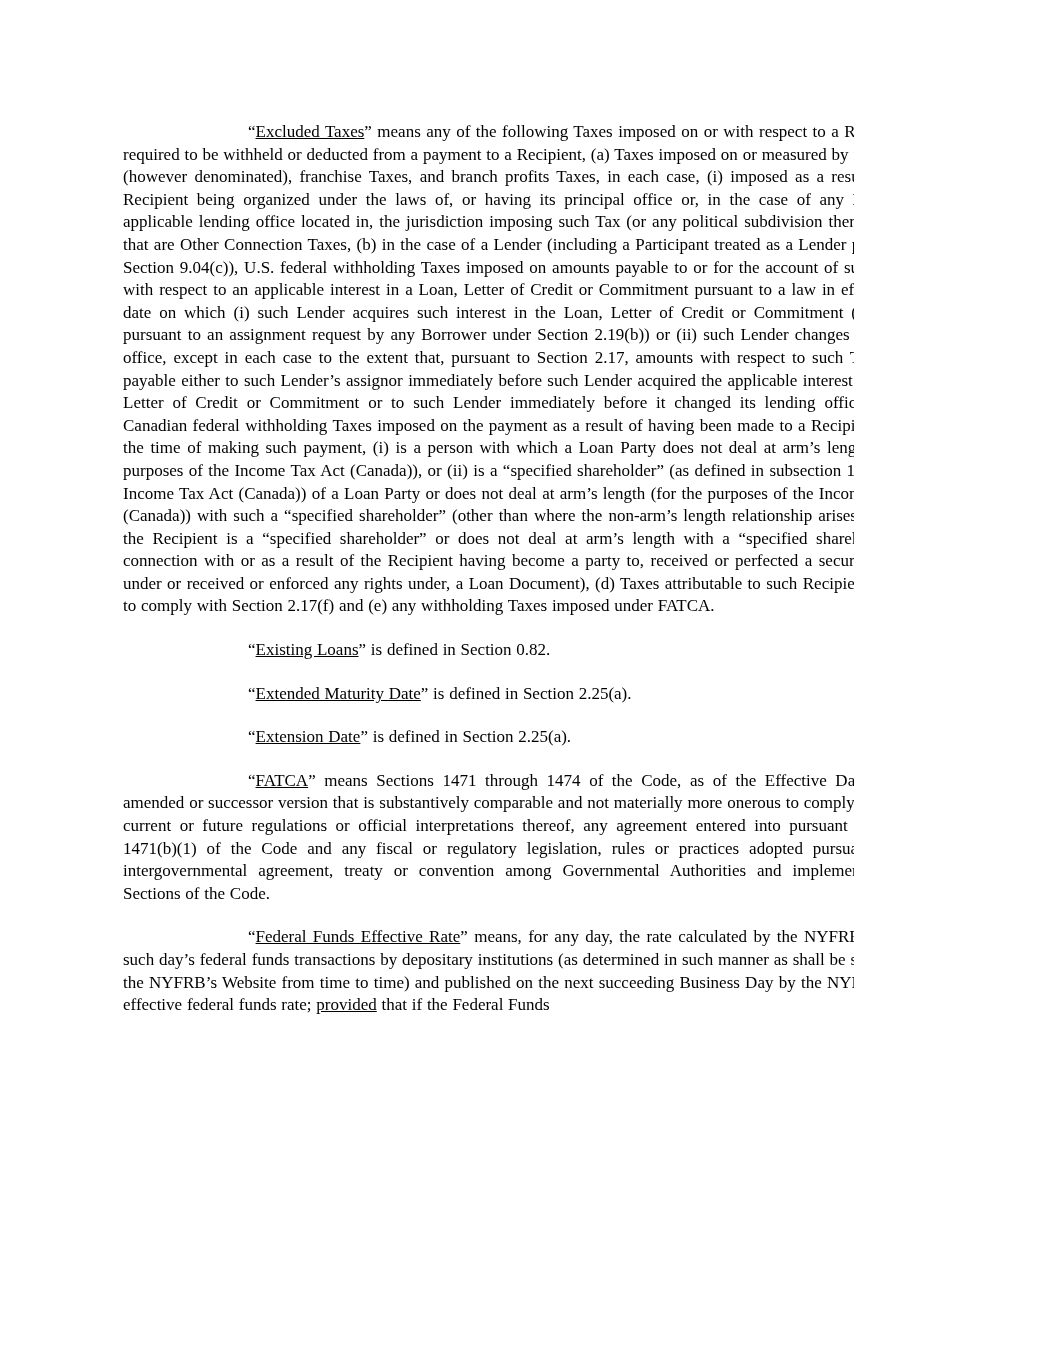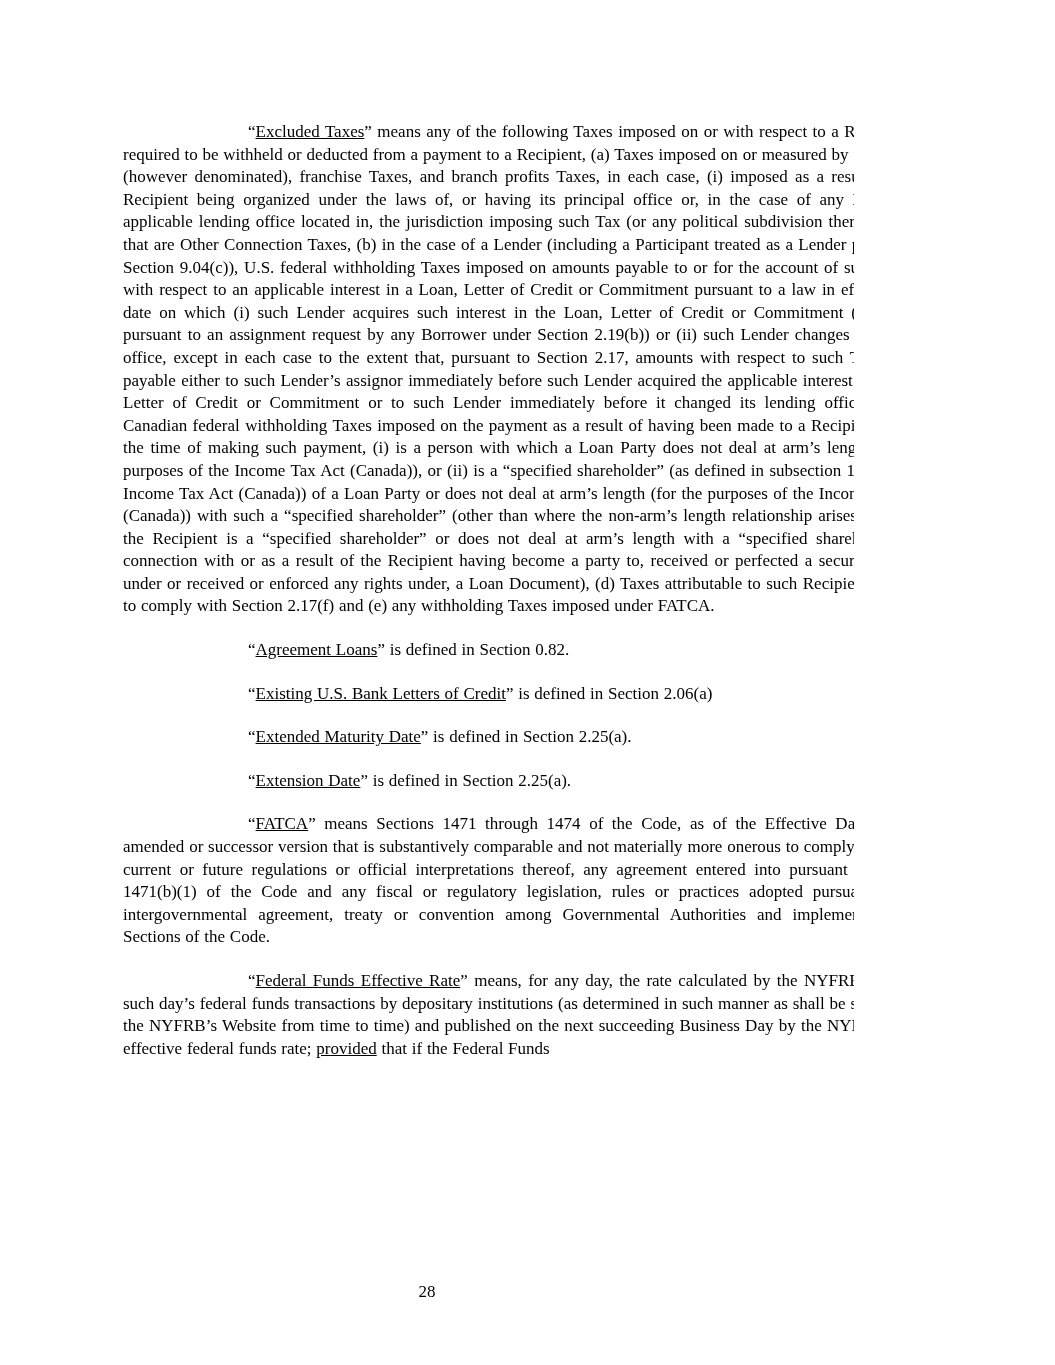--- a/index.html
+++ b/index.html
@@ -46,29 +46,27 @@
 </head>
 <body>
 
 <div class="page">
   <div class="content">
 
     <p class="para"><span>“</span><span class="term">Excluded Taxes</span><span>” means any of the following Taxes imposed on or with respect to a Recipient or required to be withheld or deducted from a payment to a Recipient, (a) Taxes imposed on or measured by net income (however denominated), franchise Taxes, and branch profits Taxes, in each case, (i) imposed as a result of such Recipient being organized under the laws of, or having its principal office or, in the case of any Lender, its applicable lending office located in, the jurisdiction imposing such Tax (or any political subdivision thereof) or (ii) that are Other Connection Taxes, (b) in the case of a Lender (including a Participant treated as a Lender pursuant to Section 9.04(c)), U.S. federal withholding Taxes imposed on amounts payable to or for the account of such Lender with respect to an applicable interest in a Loan, Letter of Credit or Commitment pursuant to a law in effect on the date on which (i) such Lender acquires such interest in the Loan, Letter of Credit or Commitment (other than pursuant to an assignment request by any Borrower under Section 2.19(b)) or (ii) such Lender changes its lending office, except in each case to the extent that, pursuant to Section 2.17, amounts with respect to such Taxes were payable either to such Lender’s assignor immediately before such Lender acquired the applicable interest in a Loan, Letter of Credit or Commitment or to such Lender immediately before it changed its lending office, (c) any Canadian federal withholding Taxes imposed on the payment as a result of having been made to a Recipient that, at the time of making such payment, (i) is a person with which a Loan Party does not deal at arm’s length (for the purposes of the Income Tax Act (Canada)), or (ii) is a “specified shareholder” (as defined in subsection 18(5) of the Income Tax Act (Canada)) of a Loan Party or does not deal at arm’s length (for the purposes of the Income Tax Act (Canada)) with such a “specified shareholder” (other than where the non-arm’s length relationship arises, or where the Recipient is a “specified shareholder” or does not deal at arm’s length with a “specified shareholder”, in connection with or as a result of the Recipient having become a party to, received or perfected a security interest under or received or enforced any rights under, a Loan Document), (d) Taxes attributable to such Recipient’s failure to comply with Section 2.17(f) and (e) any withholding Taxes imposed under FATCA.</span></p>
 
 
 
-    <p class="para"><span>“</span><span class="term">Agreement Loans</span><span>” is defined in Section 0.82.</span></p>
+    <p class="para"><span>“</span><span class="term">Existing Loans</span><span>” is defined in Section 0.82.</span></p>
 
-    <p class="para"><span>“</span><span class="term">Existing U.S. Bank Letters of Credit</span><span>” is defined in Section 2.06(a)</span></p>
 
     <p class="para"><span>“</span><span class="term">Extended Maturity Date</span><span>” is defined in Section 2.25(a).</span></p>
 
 
     <p class="para"><span>“</span><span class="term">Extension Date</span><span>” is defined in Section 2.25(a).</span></p>
 
     <p class="para"><span>“</span><span class="term">FATCA</span><span>” means Sections 1471 through 1474 of the Code, as of the Effective Date (or any amended or successor version that is substantively comparable and not materially more onerous to comply with), any current or future regulations or official interpretations thereof, any agreement entered into pursuant to Section 1471(b)(1) of the Code and any fiscal or regulatory legislation, rules or practices adopted pursuant to any intergovernmental agreement, treaty or convention among Governmental Authorities and implementing such Sections of the Code.</span></p>
 
     <p class="para"><span>“</span><span class="term">Federal Funds Effective Rate</span><span>” means, for any day, the rate calculated by the NYFRB based on such day’s federal funds transactions by depositary institutions (as determined in such manner as shall be set forth on the NYFRB’s Website from time to time) and published on the next succeeding Business Day by the NYFRB as the effective federal funds rate; </span><span class="u">provided</span><span> that if the Federal Funds</span></p>
 
   </div>
 
-  <div class="page-number">28</div>
 </div>
 
 </body></html>

